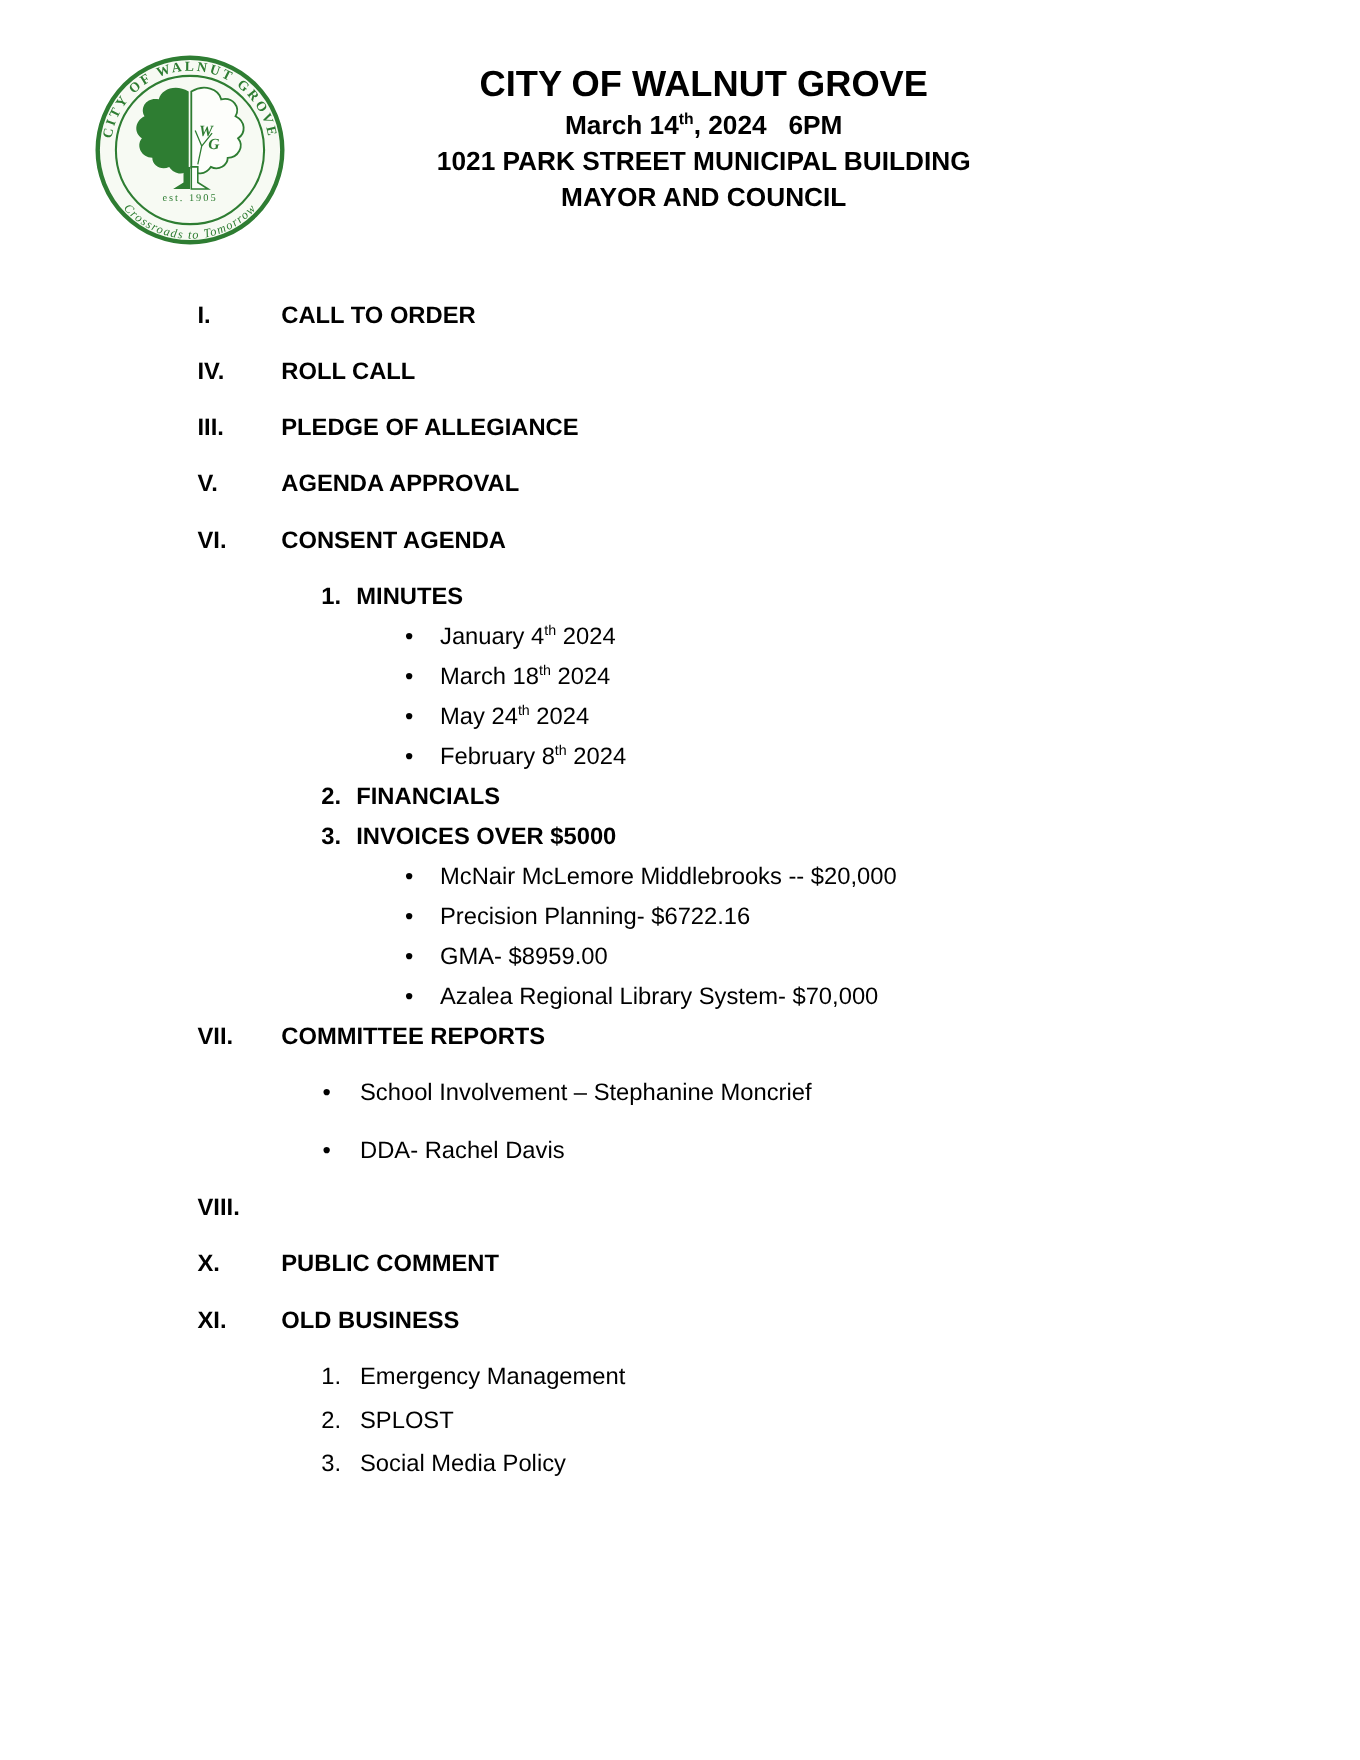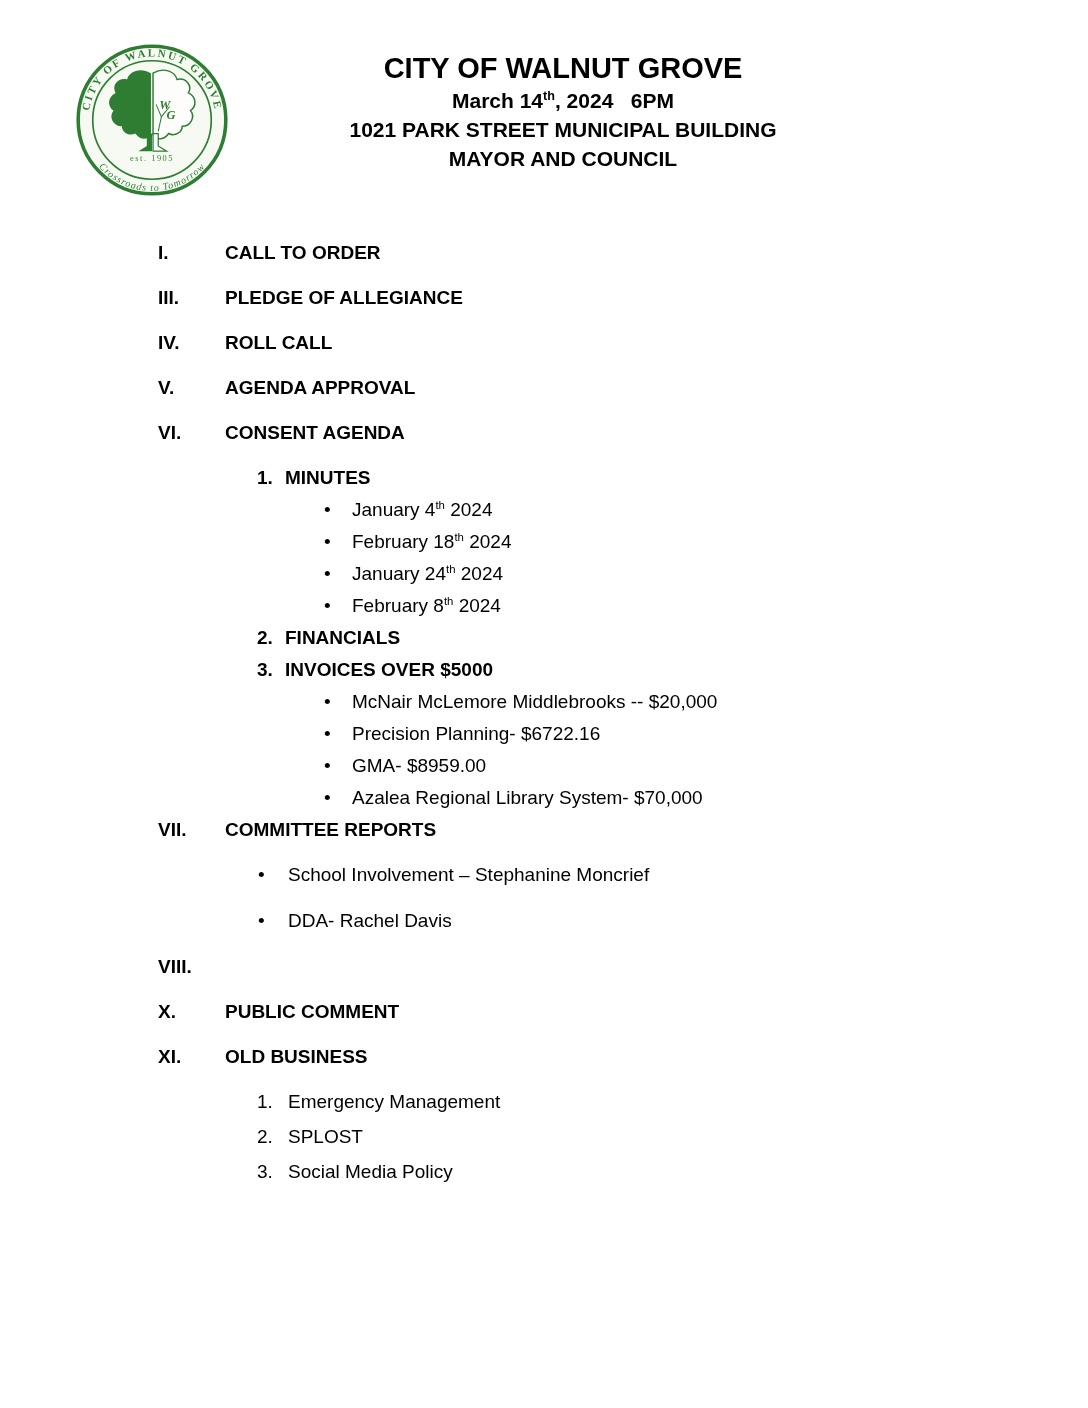--- a/index.html
+++ b/index.html
@@ -74,26 +74,26 @@
     <div class="header-line">MAYOR AND COUNCIL</div>
   </div>
 
   <div class="agenda">
 
     <div class="row main-row">
       <span class="numeral">I.</span>
       <span>CALL TO ORDER</span>
     </div>
     <div class="row main-row">
+      <span class="numeral">IV.</span>
+      <span>ROLL CALL</span>
+    </div>
+    <div class="row main-row">
       <span class="numeral">III.</span>
       <span>PLEDGE OF ALLEGIANCE</span>
-    </div>
-    <div class="row main-row">
-      <span class="numeral">IV.</span>
-      <span>ROLL CALL</span>
     </div>
     <div class="row main-row">
       <span class="numeral">V.</span>
       <span>AGENDA APPROVAL</span>
     </div>
     <div class="row main-row">
       <span class="numeral">VI.</span>
       <span>CONSENT AGENDA</span>
     </div>
 
@@ -101,25 +101,25 @@
       <span class="num">1.</span>
       <span>MINUTES</span>
     </div>
 
     <div class="row bullet-row">
       <span class="bullet">•</span>
       <span><span>January 4</span><sup>th</sup><span> 2024</span></span>
     </div>
     <div class="row bullet-row">
       <span class="bullet">•</span>
-      <span><span>February 18</span><sup>th</sup><span> 2024</span></span>
+      <span><span>March 18</span><sup>th</sup><span> 2024</span></span>
     </div>
     <div class="row bullet-row">
       <span class="bullet">•</span>
-      <span><span>January 24</span><sup>th</sup><span> 2024</span></span>
+      <span><span>May 24</span><sup>th</sup><span> 2024</span></span>
     </div>
     <div class="row bullet-row">
       <span class="bullet">•</span>
       <span><span>February 8</span><sup>th</sup><span> 2024</span></span>
     </div>
 
     <div class="row sub-num-row">
       <span class="num">2.</span>
       <span>FINANCIALS</span>
     </div>

